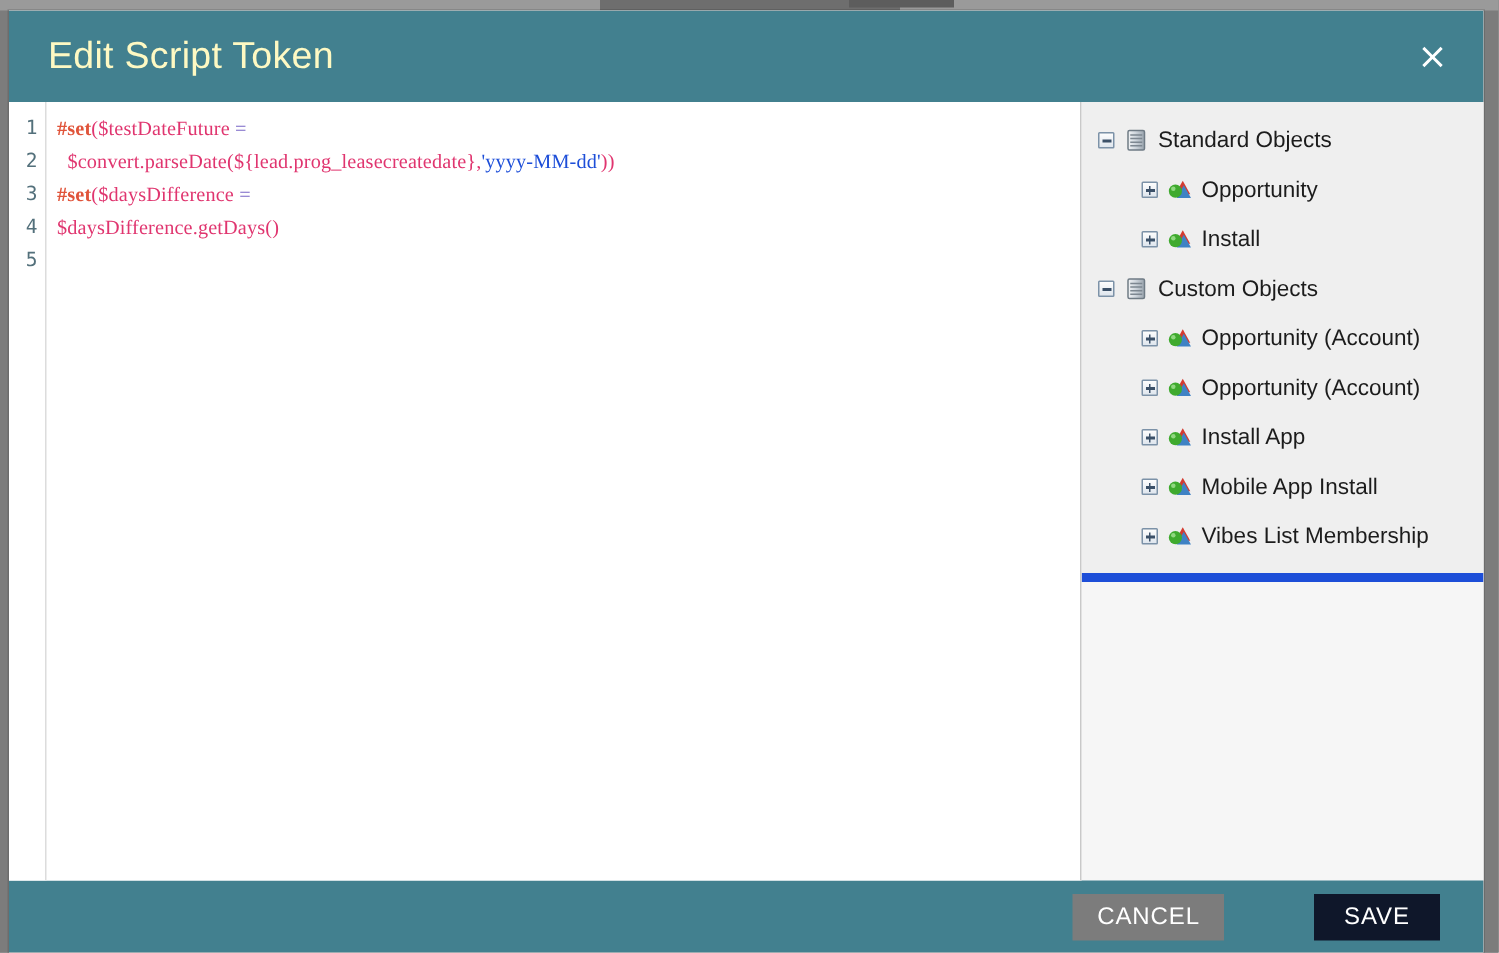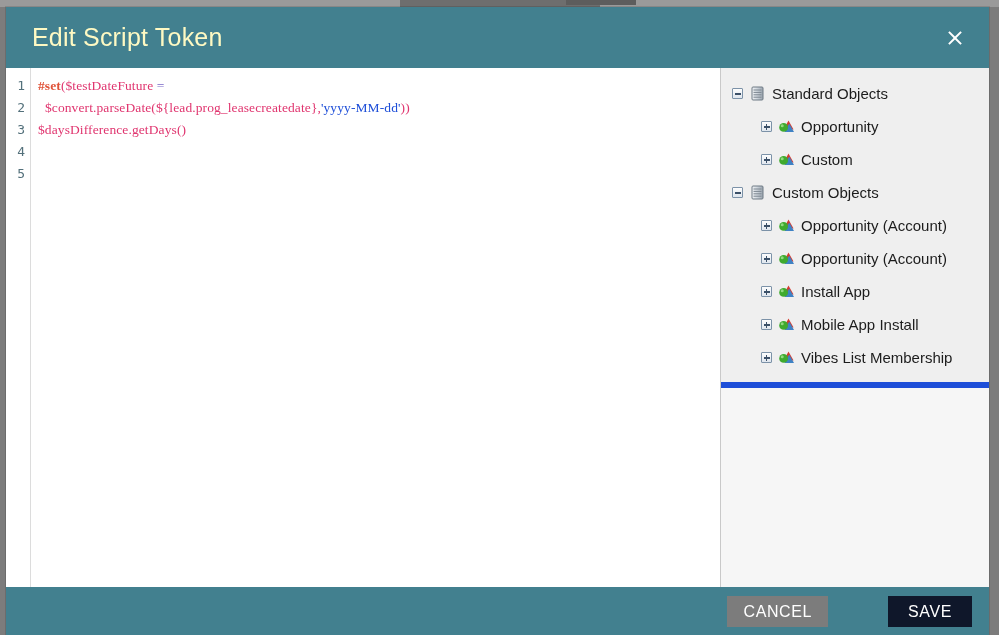--- a/index.html
+++ b/index.html
@@ -208,21 +208,21 @@
   .tree-filler { flex: 1 1 auto; background: #f6f6f6; }
 
   
   .modal-footer {
     height: 48px;
     flex: 0 0 48px;
     background: #42808f;
     display: flex;
     align-items: center;
     justify-content: flex-end;
-    padding-right: 17px;
+    padding-right: 29px;
     gap: 12px;
   }
   .btn {
     border: none;
     color: #ffffff;
     font-size: 16px;
     font-family: "Liberation Sans", sans-serif;
     letter-spacing: 0.6px;
     padding: 0 16px;
     height: 31px;
@@ -261,20 +261,21 @@
       <div class="gutter">
         <span class="ln">1</span>
         <span class="ln">2</span>
         <span class="ln">3</span>
         <span class="ln">4</span>
         <span class="ln">5</span>
       </div>
       <div class="code-area" id="code-area">
           <div class="code-line"><span class="tok-directive">#set</span><span class="tok-punct">(</span><span class="tok-var">$testDateFuture</span><span class="tok-plain"> </span><span class="tok-op">=</span></div>
           <div class="code-line"><span class="tok-plain">  </span><span class="tok-var">$convert.parseDate(${lead.prog_leasecreatedate}</span><span class="tok-punct">,</span><span class="tok-string">'yyyy-MM-dd'</span><span class="tok-punct">))</span></div>
+          <div class="code-line"><span class="tok-directive">#set</span><span class="tok-punct">(</span><span class="tok-var">$daysDifference</span><span class="tok-plain"> </span><span class="tok-op">=</span></div>
           <div class="code-line"><span class="tok-var">$daysDifference.getDays</span><span class="tok-punct">()</span></div>
         </div>
     </div>
 
     <div class="tree-pane">
       <div class="tree-list" id="tree-list">
           <div class="tree-item level-1">
             <span class="toggle"></span>
             <span style="display: flex;">
               <svg class="icon-db" viewBox="0 0 17 17">
@@ -309,21 +310,21 @@
           <div class="tree-item level-2">
             <span class="toggle plus"></span>
             <span style="display: flex;">
               <svg class="icon-obj" viewBox="0 0 17 17">
                 <polygon points="10.5,2.5 15.5,11.5 5.5,11.5" fill="#d43a2f"></polygon>
                 <polygon points="11.2,5.5 16,14 6.4,14" fill="#3f82c4"></polygon>
                 <circle cx="5.6" cy="9.4" r="4.4" fill="#3faa2e"></circle>
                 <circle cx="4.2" cy="7.8" r="1.5" fill="#9fe08e" opacity="0.85"></circle>
               </svg>
             </span>
-            <span class="tree-label">Custom</span>
+            <span class="tree-label">Install</span>
           </div>
           <div class="tree-item level-1">
             <span class="toggle"></span>
             <span style="display: flex;">
               <svg class="icon-db" viewBox="0 0 17 17">
                 <defs>
                   <linearGradient id="dbg" x1="0" y1="0" x2="1" y2="0">
                     <stop offset="0" stop-color="#f2f4f6"></stop>
                     <stop offset="0.45" stop-color="#cfd6dd"></stop>
                     <stop offset="1" stop-color="#9aa4ae"></stop>

